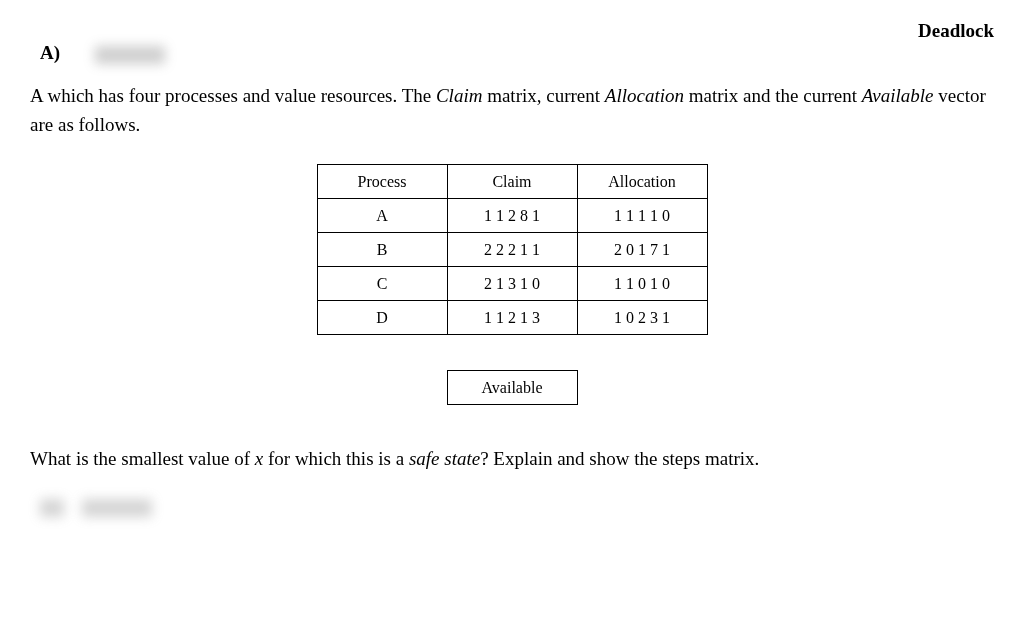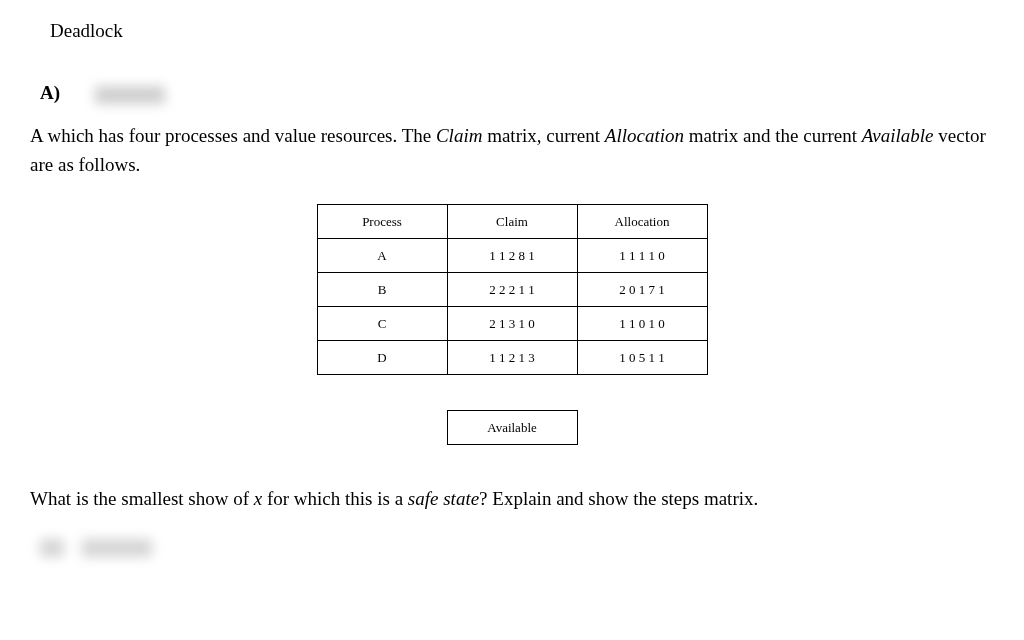--- a/index.html
+++ b/index.html
@@ -10,23 +10,23 @@
     body {
       font-family: 'Times New Roman', Times, serif;
       font-size: 19px;
       color: #000;
       background: #fff;
       padding: 20px 30px;
       width: 1024px;
       height: 640px;
     }
     .title {
-      font-weight: normal;
-      margin-bottom: 40px;
+      font-weight: bold;
       margin-left: 20px;
+      text-align: right;
     }
     .part-label {
       font-weight: bold;
       margin-bottom: 18px;
       margin-left: 10px;
     }
     .part-label .blur {
       display: inline-block;
       width: 70px;
       height: 18px;
@@ -51,21 +51,21 @@
       justify-content: center;
       margin-bottom: 35px;
     }
     table {
       border-collapse: collapse;
     }
     td {
       border: 1px solid #000;
       padding: 6px 18px;
       text-align: center;
-      font-size: 13px;
+      font-size: 16px;
       min-width: 130px;
       height: 34px;
     }
     .available-table td {
       min-width: 130px;
     }
     .question {
       margin-top: 40px;
       line-height: 1.5;
     }
@@ -123,36 +123,36 @@
       <td>2 0 1 7 1</td>
     </tr>
     <tr>
       <td>C</td>
       <td>2 1 3 1 0</td>
       <td>1 1 0 1 0</td>
     </tr>
     <tr>
       <td>D</td>
       <td>1 1 2 1 3</td>
-      <td>1 0 5 1 1</td>
+      <td>1 0 2 3 1</td>
     </tr>
   </tbody>
     </table>
 </div>
 
 <div class="table-container">
   <table class="available-table">
     <tbody>
         <tr>
       <td>Available</td>
     </tr>
   </tbody>
     </table>
 </div>
 
 <div class="question">
-  <span>What is the </span><span class="bold">smallest</span><span> show of </span><span class="italic bold">x</span><span> for which this is a </span><span class="italic bold">safe state</span><span>?  Explain and show the steps matrix.</span>
+  <span>What is the </span><span class="bold">smallest</span><span> value of </span><span class="italic bold">x</span><span> for which this is a </span><span class="italic bold">safe state</span><span>?  Explain and show the steps matrix.</span>
 </div>
 
 <div class="bottom-blur">
   <div class="blur-small"></div>
   <div class="blur-med"></div>
 </div>
 
 </body></html>

